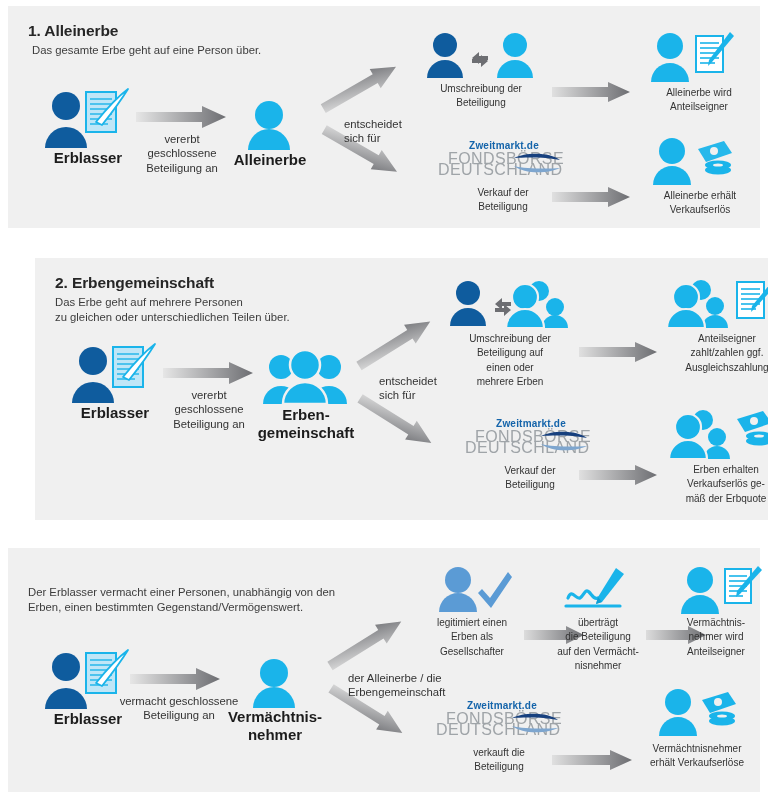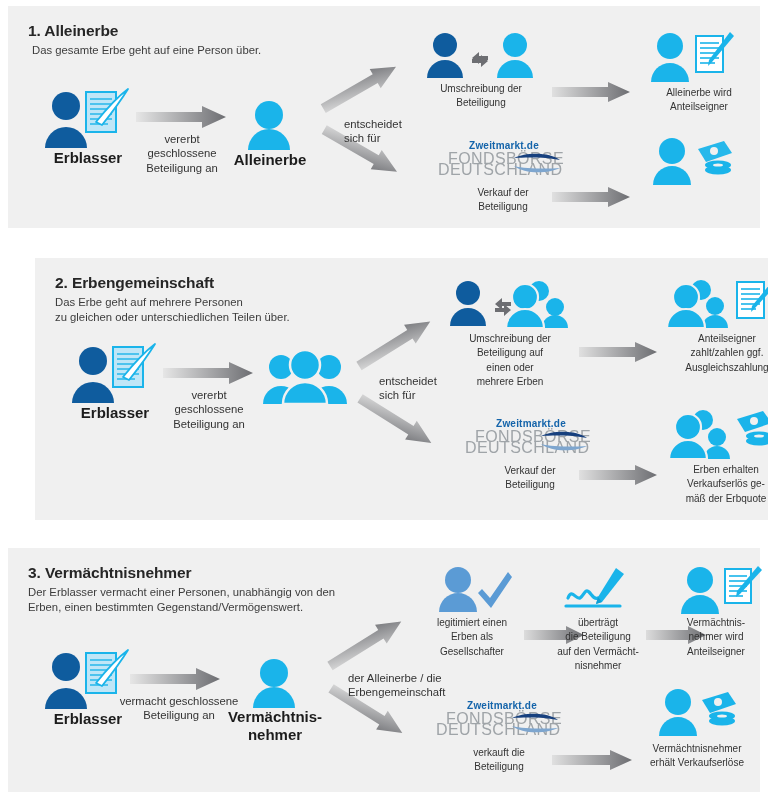--- a/index.html
+++ b/index.html
@@ -241,20 +241,22 @@
           <path d="M48 12 L74 4 L82 16 L56 25 Z" opacity="0.95"></path>
           <ellipse cx="68" cy="28" rx="13" ry="4.5"></ellipse>
           <ellipse cx="68" cy="33" rx="13" ry="4.5"></ellipse>
         </g>
         <g fill="#f0f0f0">
           <circle cx="64" cy="14" r="4"></circle>
           <ellipse cx="68" cy="28" rx="5" ry="1.6"></ellipse>
         </g>
       </svg>
     </div>
+    <div class="cap" style="left:628px; top:183px; width:128px;">Alleinerbe erhält
+Verkaufserlös</div>
   </div>
 
   <div class="panel" id="panel-2">
 
     <div class="sec-title" style="left:20px; top:16px;">2. Erbengemeinschaft</div>
     <div class="sec-sub" style="left:20px; top:37px;">Das Erbe geht auf mehrere Personen
 zu gleichen oder unterschiedlichen Teilen über.</div>
 
     <div class="node" style="left:30px; top:85px;">
       <svg width="100" height="62" viewBox="0 0 100 62">
@@ -292,20 +294,22 @@
     <div class="node" style="left:224px; top:90px;">
       <svg width="92" height="58" viewBox="0 0 92 58">
         <circle cx="22" cy="19" r="12" fill="#1ab4ea"></circle>
         <path d="M4 56 a18 18 0 0 1 36 0 z" fill="#1ab4ea"></path>
         <circle cx="70" cy="19" r="12" fill="#1ab4ea"></circle>
         <path d="M52 56 a18 18 0 0 1 36 0 z" fill="#1ab4ea"></path>
         <circle cx="46" cy="17" r="15" fill="#1ab4ea" stroke="#f0f0f0" stroke-width="2.5"></circle>
         <path d="M24 56 a22 22 0 0 1 44 0 z" fill="#1ab4ea" stroke="#f0f0f0" stroke-width="2.5"></path>
       </svg>
     </div>
+    <div class="cap-bold" style="left:196px; top:148px; width:150px;">Erben-
+gemeinschaft</div>
 
     <div class="node" style="left:318px; top:62px;">
       <svg width="86" height="48" viewBox="0 0 86 48">
         <defs>
             <linearGradient id="g2b" x1="0" y1="1" x2="1" y2="0">
           <stop offset="0" stop-color="#e6e6e6"></stop>
               <stop offset="1" stop-color="#6d6e72"></stop>
         </linearGradient>
           </defs>
         <g transform="rotate(-32 43 24)">
@@ -427,21 +431,20 @@
         </g>
       </svg>
     </div>
     <div class="cap" style="left:620px; top:205px; width:142px;">Erben erhalten
 Verkaufserlös ge-
 mäß der Erbquote</div>
   </div>
 
   <div class="panel" id="panel-3">
 
-    <div class="sec-title" style="left:20px; top:16px;">3. Vermächtnisnehmer</div>
     <div class="sec-sub" style="left:20px; top:37px;">Der Erblasser vermacht einer Personen, unabhängig von den
 Erben, einen bestimmten Gegenstand/Vermögenswert.</div>
 
     <div class="node" style="left:30px; top:101px;">
       <svg width="100" height="62" viewBox="0 0 100 62">
         <circle cx="28" cy="18" r="14" fill="#0f5c9e"></circle>
         <path d="M7 60 a21 21 0 0 1 42 0 z" fill="#0f5c9e"></path>
         <rect x="48" y="4" width="30" height="40" fill="#bfe6f7" stroke="#1ab4ea" stroke-width="2"></rect>
         <g stroke="#1ab4ea" stroke-width="1.4">
           <line x1="52" y1="11" x2="74" y2="11"></line>

